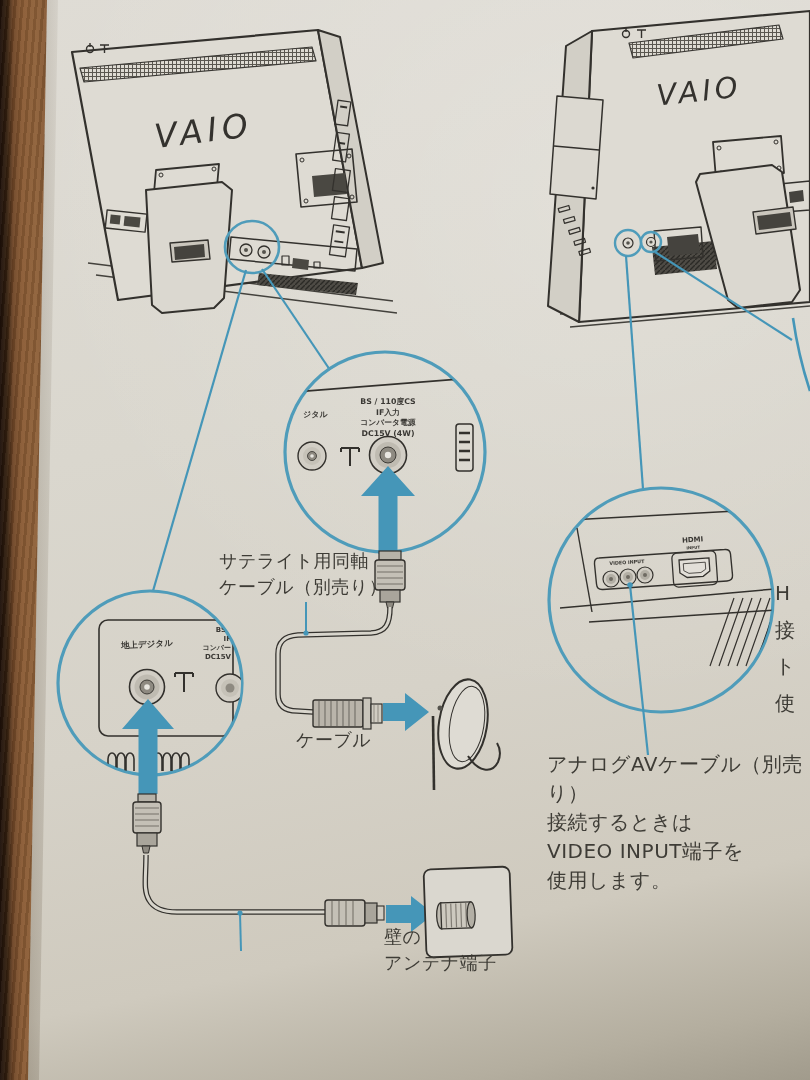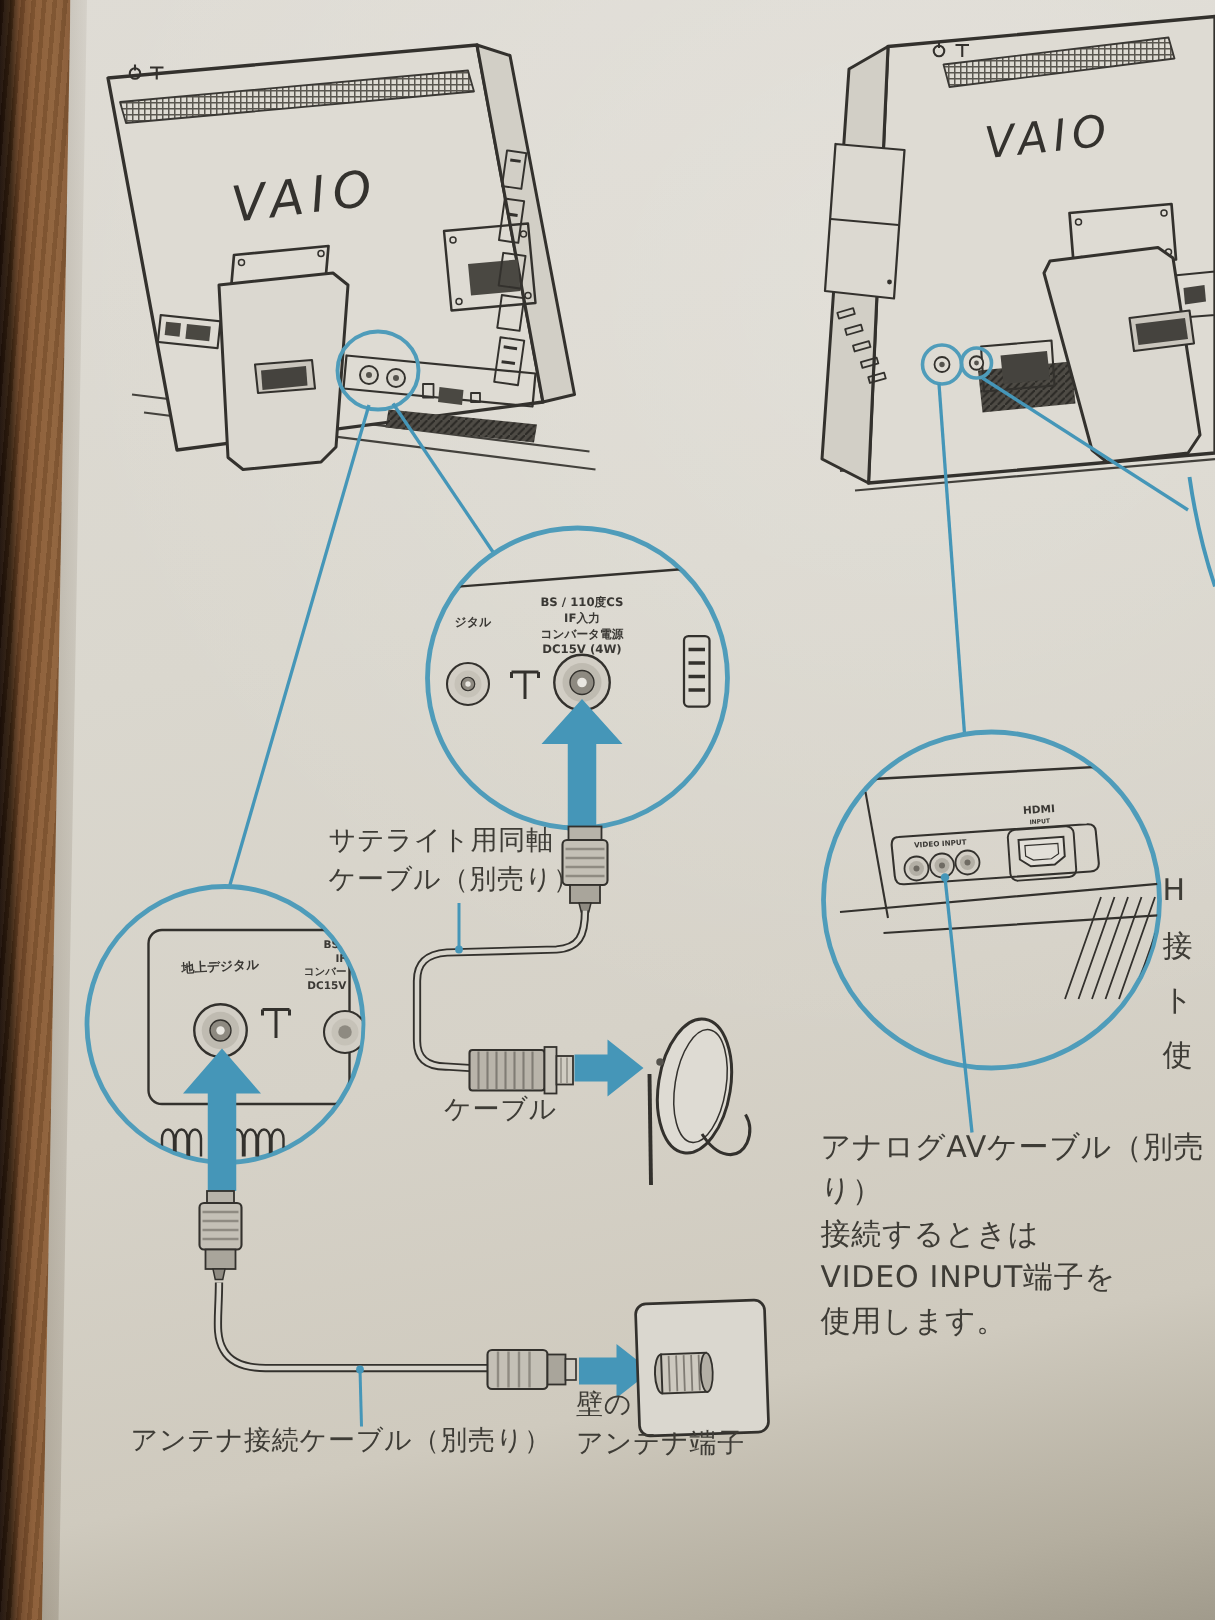--- a/index.html
+++ b/index.html
@@ -328,21 +328,20 @@
         </g>
       </g>
       <path d="M630 585 L648 755" stroke="#4596b8" stroke-width="2.2" fill="none"></path>
       <circle cx="630" cy="585" r="2.8" fill="#4596b8"></circle>
     </g>
   </svg>
 
   <div class="label" style="left:219px;top:548px;">サテライト用同軸
 ケーブル（別売り）</div>
   <div class="label" style="left:296px;top:727px;">ケーブル</div>
-  <div class="label" style="left:87px;top:948px;">アンテナ接続ケーブル（別売り）</div>
   <div class="label" style="left:384px;top:924px;">壁の
 アンテナ端子</div>
   <div class="label big" style="left:547px;top:750px;width:280px;">アナログAVケーブル（別売り）
 接続するときは
 VIDEO INPUT端子を
 使用します。</div>
   <div class="cutchar" style="top:581px;">H</div>
   <div class="cutchar" style="top:617px;">接</div>
   <div class="cutchar" style="top:653px;">ト</div>
   <div class="cutchar" style="top:690px;">使</div>

